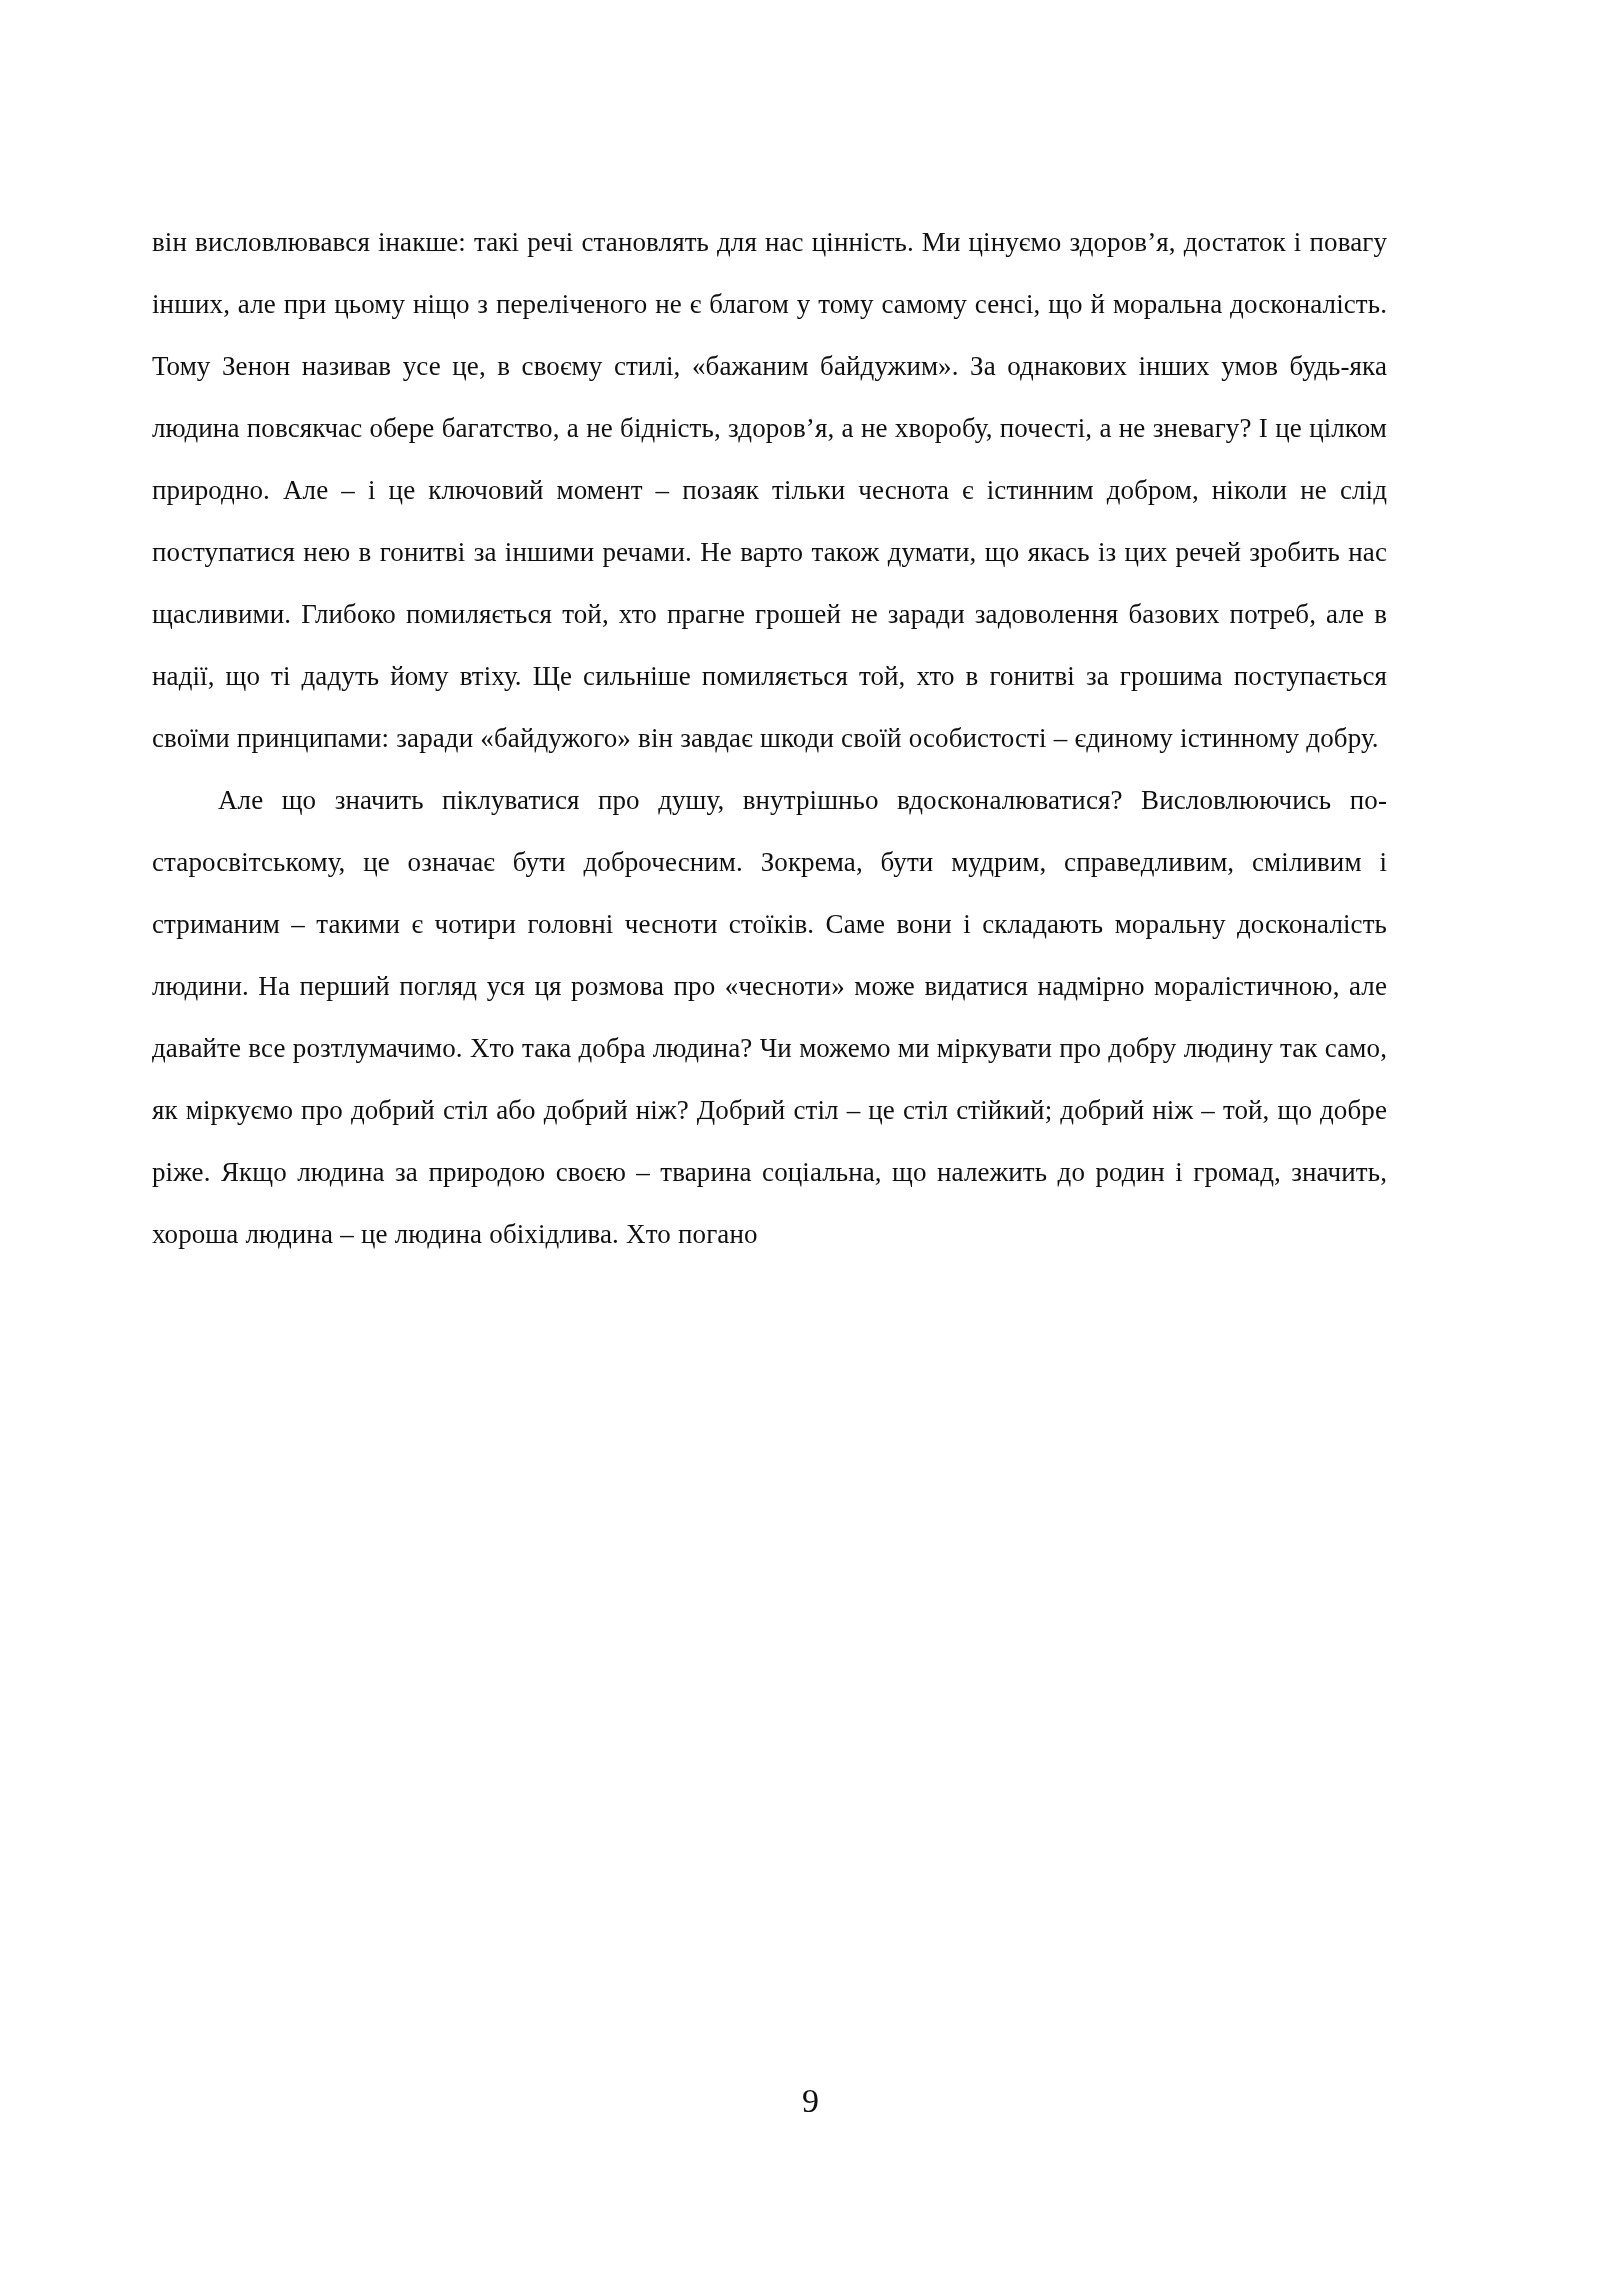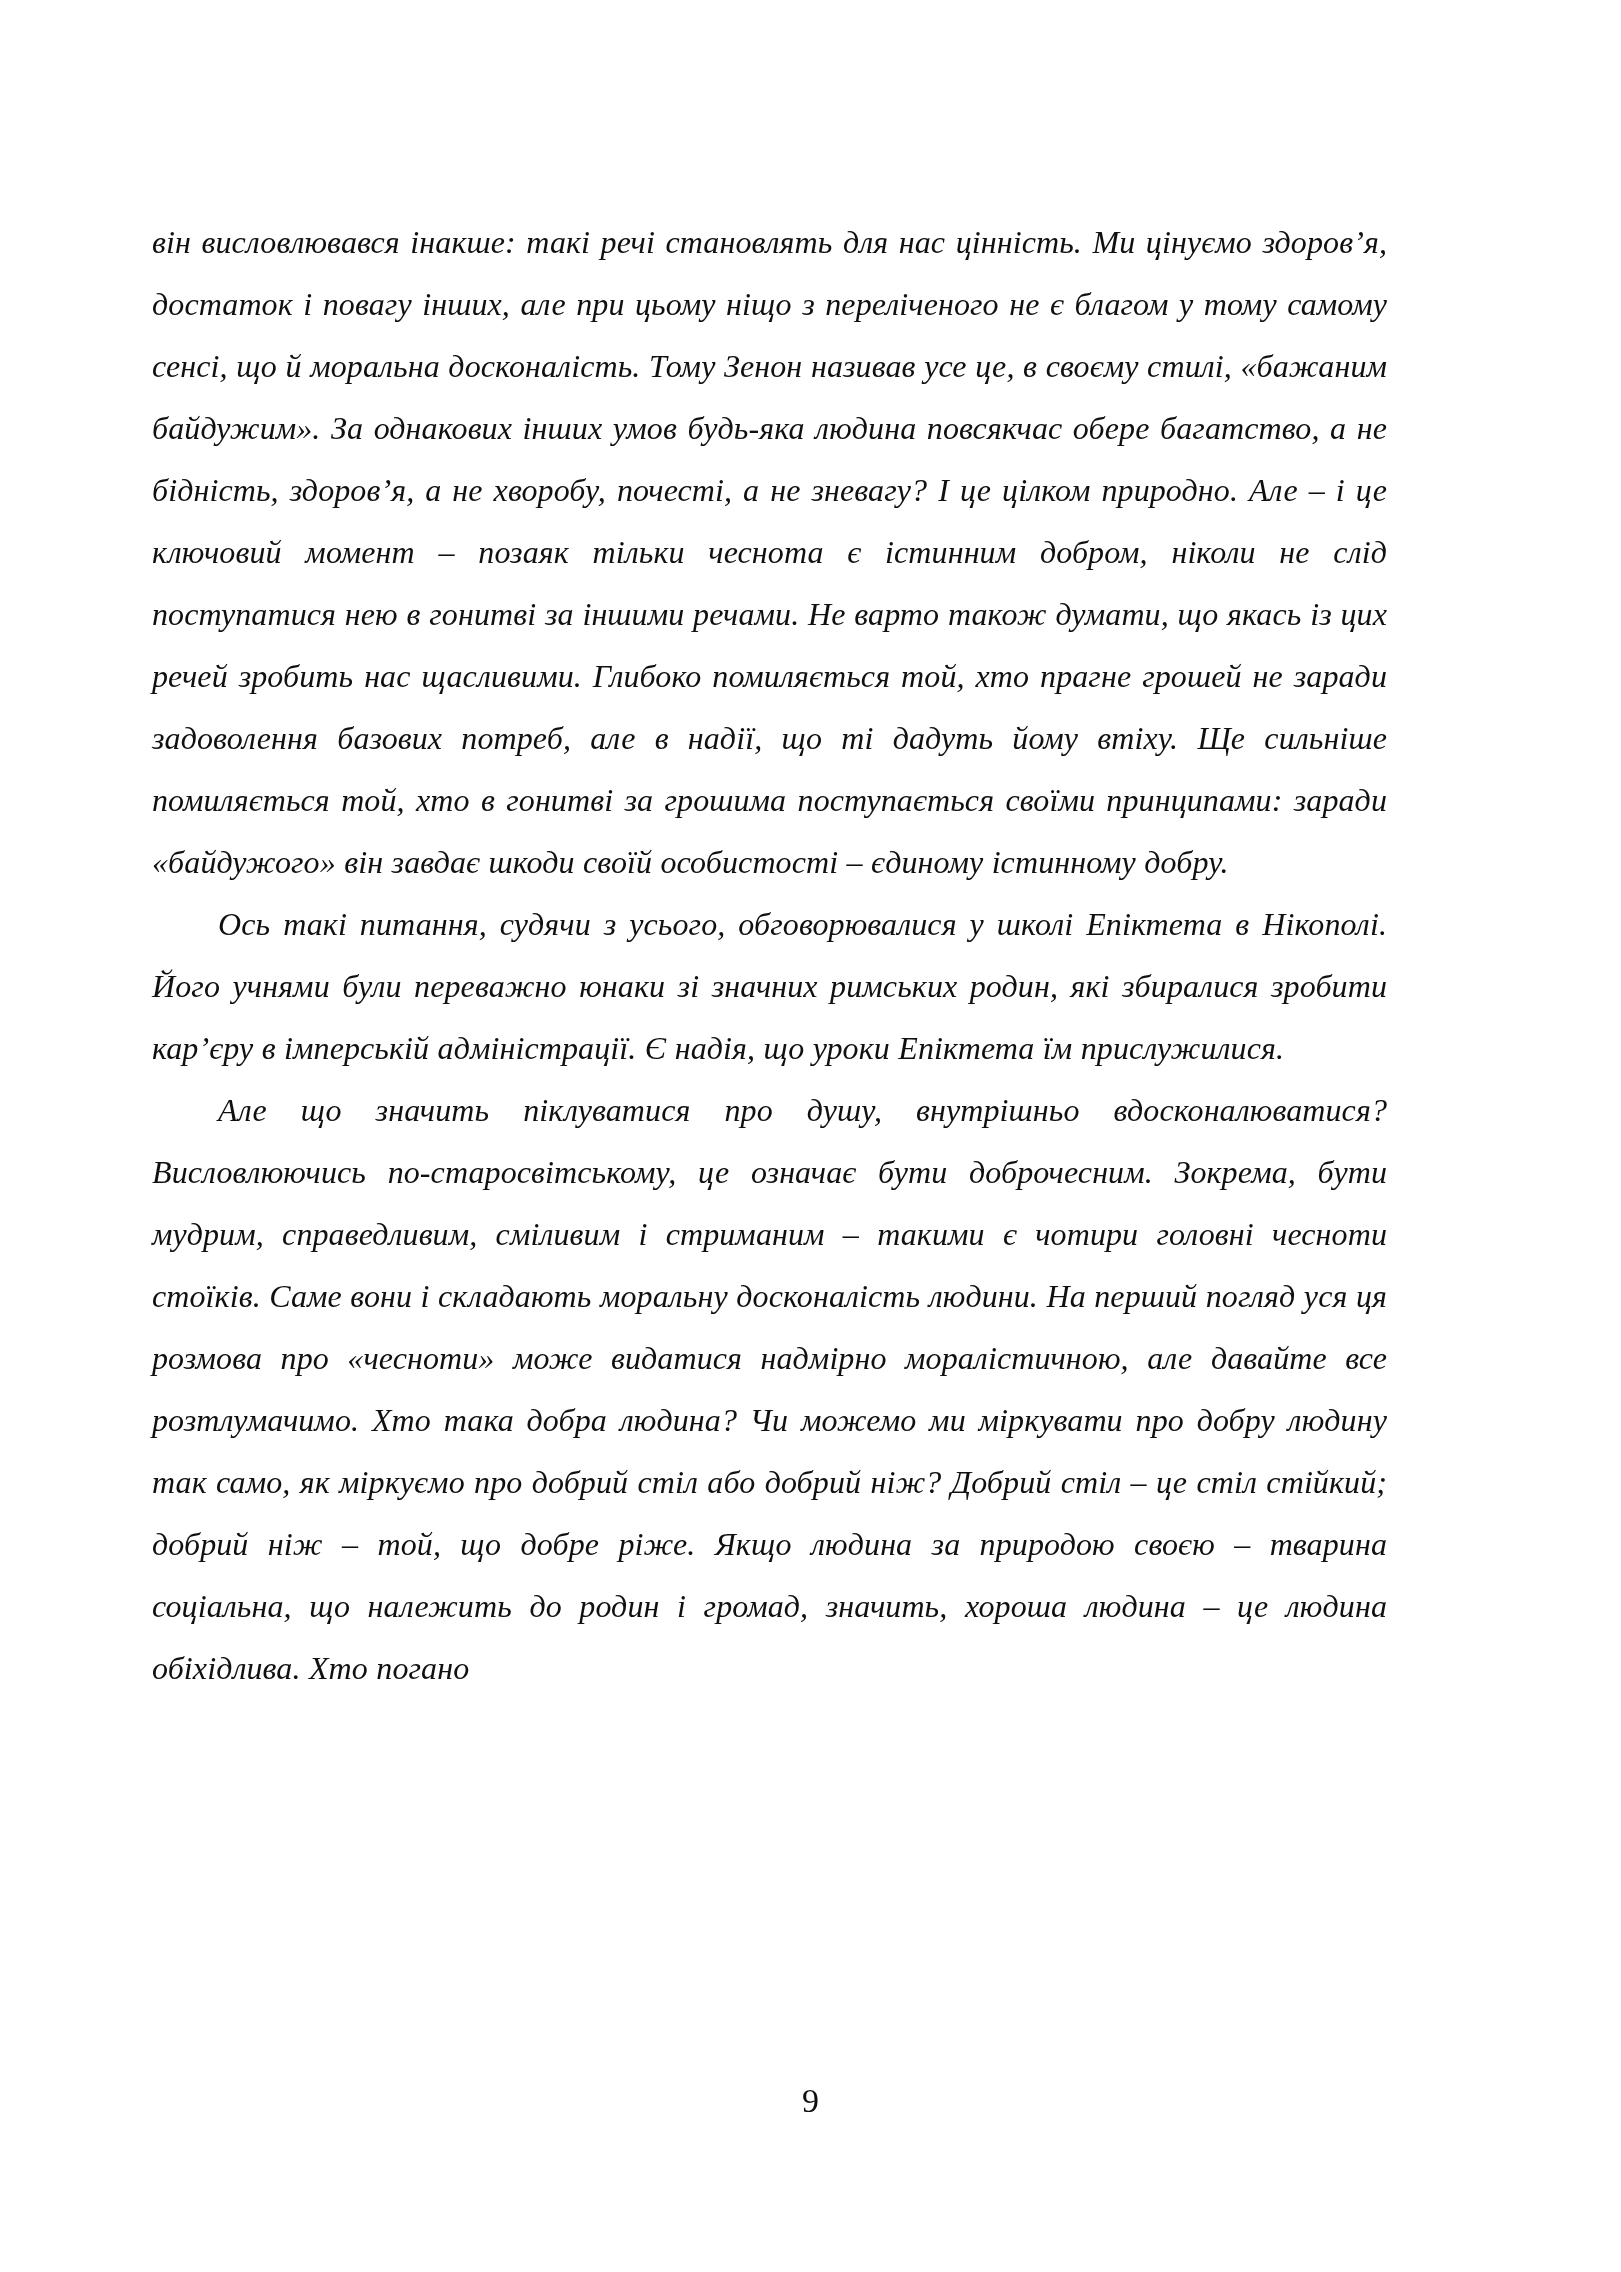--- a/index.html
+++ b/index.html
@@ -22,30 +22,29 @@
   .text-block {
     position: absolute;
     left: 152px;
     top: 211px;
     width: 1235px;
   }
 
   .para {
     margin: 0;
     font-family: "Liberation Serif", "DejaVu Serif", serif;
-    font-size: 32px;
+    font-size: 27px;
     line-height: 62px;
     color: #101010;
     text-align: justify;
     text-justify: inter-word;
     -webkit-hyphens: none;
     hyphens: none;
     letter-spacing: 0.1px;
     word-spacing: 0.3px;
-    font-style: italic;
   }
 
   .para.indent {
     text-indent: 66px;
   }
 
   
   .para::after {
     content: "";
     display: inline-block;
@@ -72,21 +71,20 @@
 </style>
 </head>
 <body>
 
 <div class="page">
 
   <div class="text-block">
 
     <p class="para full-justify">він висловлювався інакше: такі речі становлять для нас цінність. Ми цінуємо здоров’я, достаток і повагу інших, але при цьому ніщо з переліченого не є благом у тому самому сенсі, що й моральна досконалість. Тому Зенон називав усе це, в своєму стилі, «бажаним байдужим». За однакових інших умов будь-яка людина повсякчас обере багатство, а не бідність, здоров’я, а не хворобу, почесті, а не зневагу? І це цілком природно. Але – і це ключовий момент – позаяк тільки чеснота є істинним добром, ніколи не слід поступатися нею в гонитві за іншими речами. Не варто також думати, що якась із цих речей зробить нас щасливими. Глибоко помиляється той, хто прагне грошей не заради задоволення базових потреб, але в надії, що ті дадуть йому втіху. Ще сильніше помиляється той, хто в гонитві за грошима поступається своїми принципами: заради «байдужого» він завдає шкоди своїй особистості – єдиному істинному добру.</p>
 
-    <p class="para indent full-justify">Ось такі питання, судячи з усього, обговорювалися у школі Епіктета в Нікополі. Його учнями були переважно юнаки зі значних римських родин, які збиралися зробити кар’єру в імперській адміністрації. Є надія, що уроки Епіктета їм прислужилися.</p>
 
     <p class="para indent full-justify">Але що значить піклуватися про душу, внутрішньо вдосконалюватися? Висловлюючись по-старосвітському, це означає бути доброчесним. Зокрема, бути мудрим, справедливим, сміливим і стриманим – такими є чотири головні чесноти стоїків. Саме вони і складають моральну досконалість людини. На перший погляд уся ця розмова про «чесноти» може видатися надмірно моралістичною, але давайте все розтлумачимо. Хто така добра людина? Чи можемо ми міркувати про добру людину так само, як міркуємо про добрий стіл або добрий ніж? Добрий стіл – це стіл стійкий; добрий ніж – той, що добре ріже. Якщо людина за природою своєю – тварина соціальна, що належить до родин і громад, значить, хороша людина – це людина обіхідлива. Хто погано</p>
 
   </div>
 
   <div class="page-number">9</div>
 
 </div>
 
 

